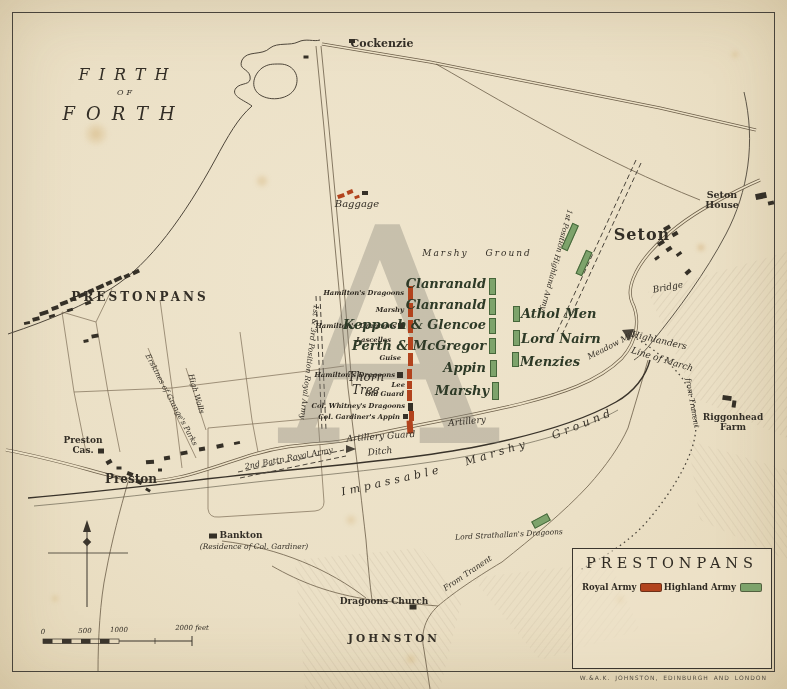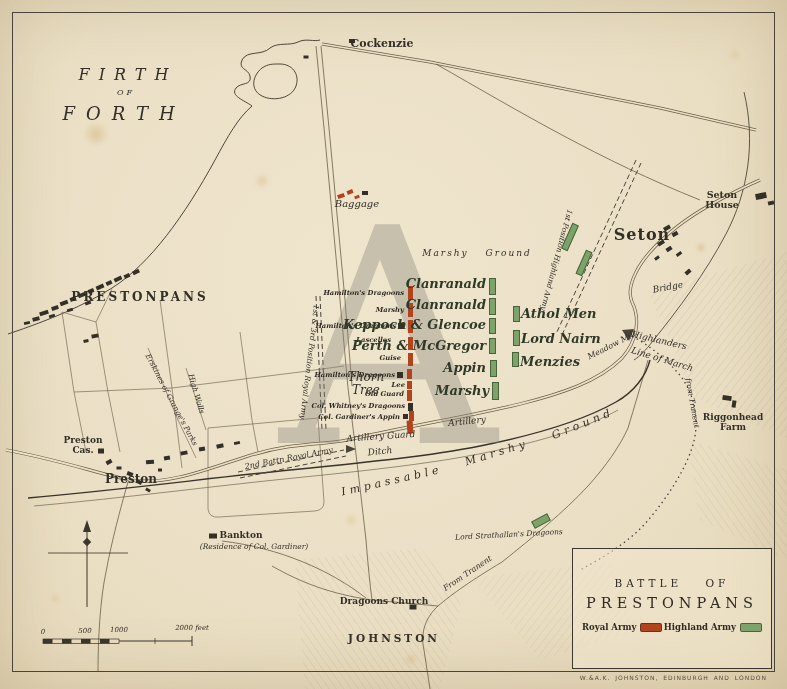--- a/index.html
+++ b/index.html
@@ -281,21 +281,20 @@
       <div class="map-label" style="left: 394px; top: 639px; font-size: 10.5px; font-weight: 700; letter-spacing: 3px; transform: translate(-50%, -50%) rotate(0deg);">JOHNSTON</div>
       <div class="map-label" style="left: 366px; top: 384px; font-size: 12px; font-style: italic; transform: translate(-50%, -50%) rotate(0deg);">Thorn
 Tree</div>
       <div class="map-label" style="left: 43px; top: 633px; font-size: 7px; font-style: italic; transform: translate(-50%, -50%) rotate(0deg);">0</div>
       <div class="map-label" style="left: 85px; top: 632px; font-size: 7px; font-style: italic; transform: translate(-50%, -50%) rotate(0deg);">500</div>
       <div class="map-label" style="left: 119px; top: 631px; font-size: 7px; font-style: italic; transform: translate(-50%, -50%) rotate(0deg);">1000</div>
       <div class="map-label" style="left: 192px; top: 629px; font-size: 7px; font-style: italic; transform: translate(-50%, -50%) rotate(0deg);">2000 feet</div>
     </div>
 
   <div id="titlebox">
-    <div class="tb1">BATTLE OF</div>
     <div class="tb2">PRESTONPANS</div>
     <div class="tblegend">
       <div class="leg">
         <span class="legtxt">Royal Army</span>
         <span class="sw" style="background: rgb(178, 67, 29);"></span>
       </div>
       <div class="leg">
         <span class="legtxt">Highland Army</span>
         <span class="sw" style="background: rgb(125, 163, 107);"></span>
       </div>

